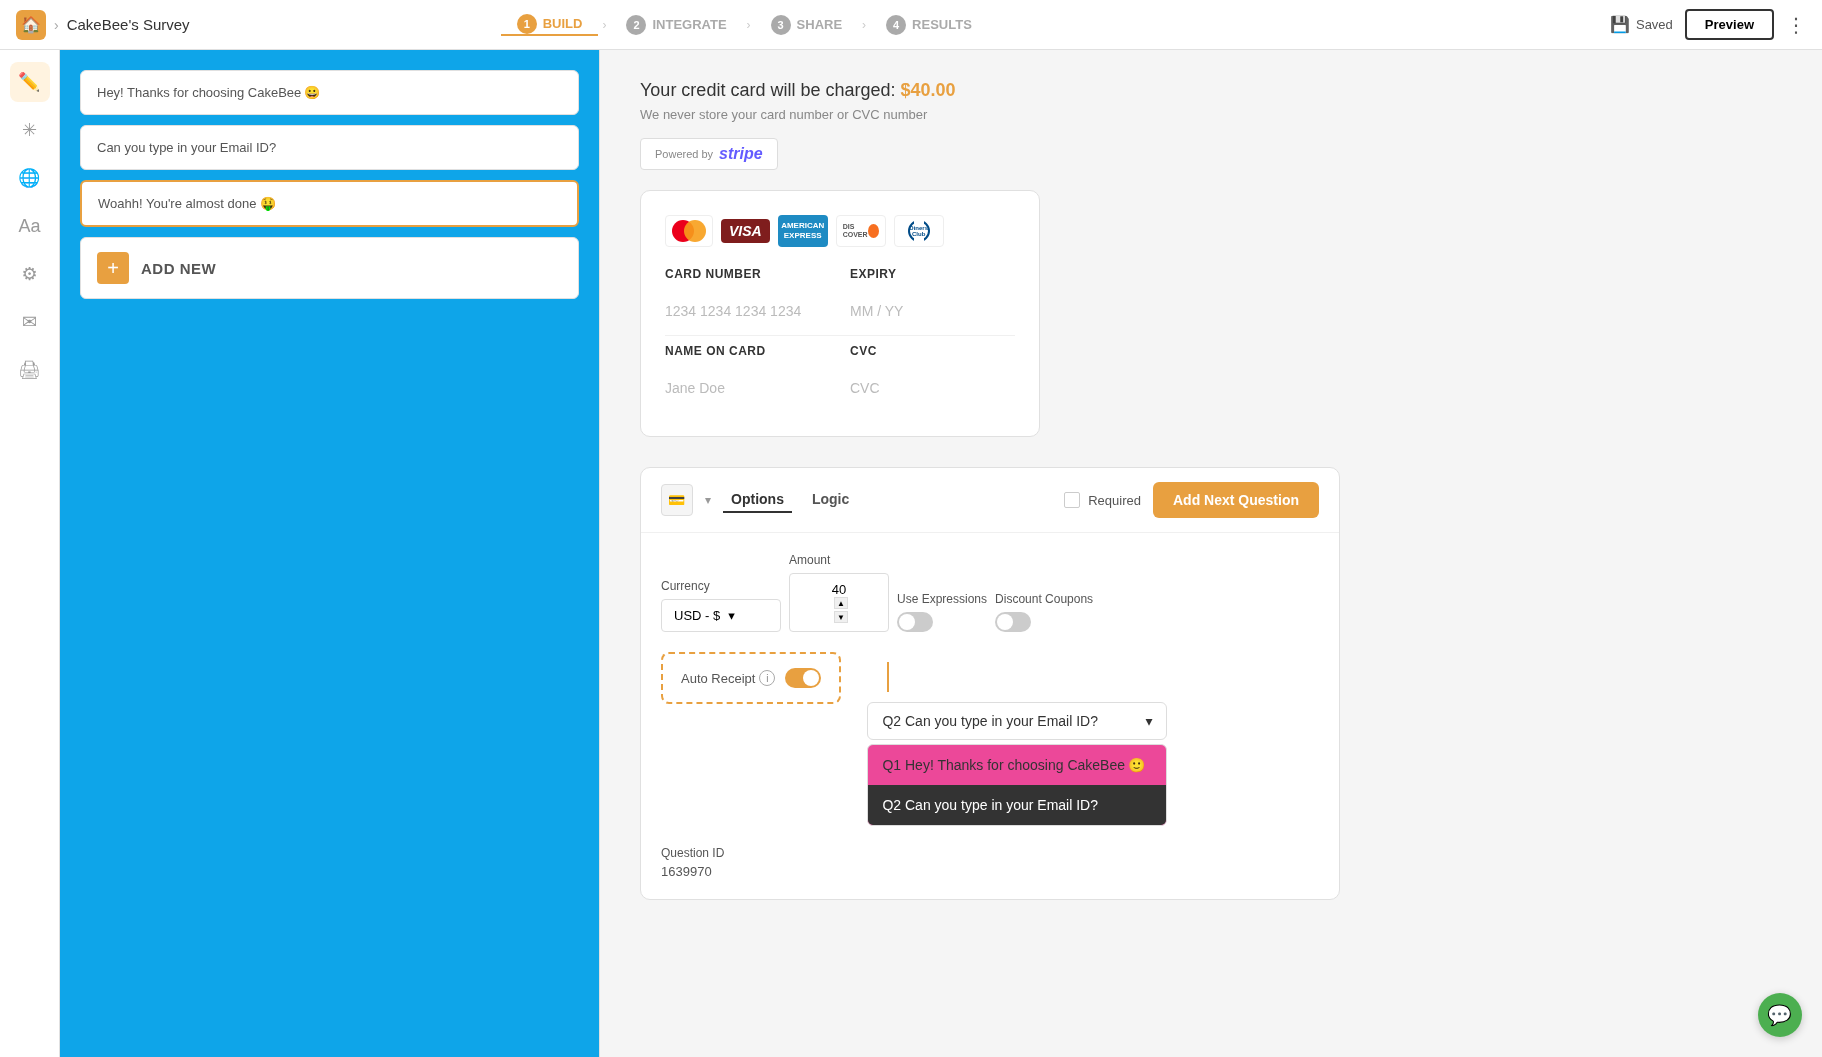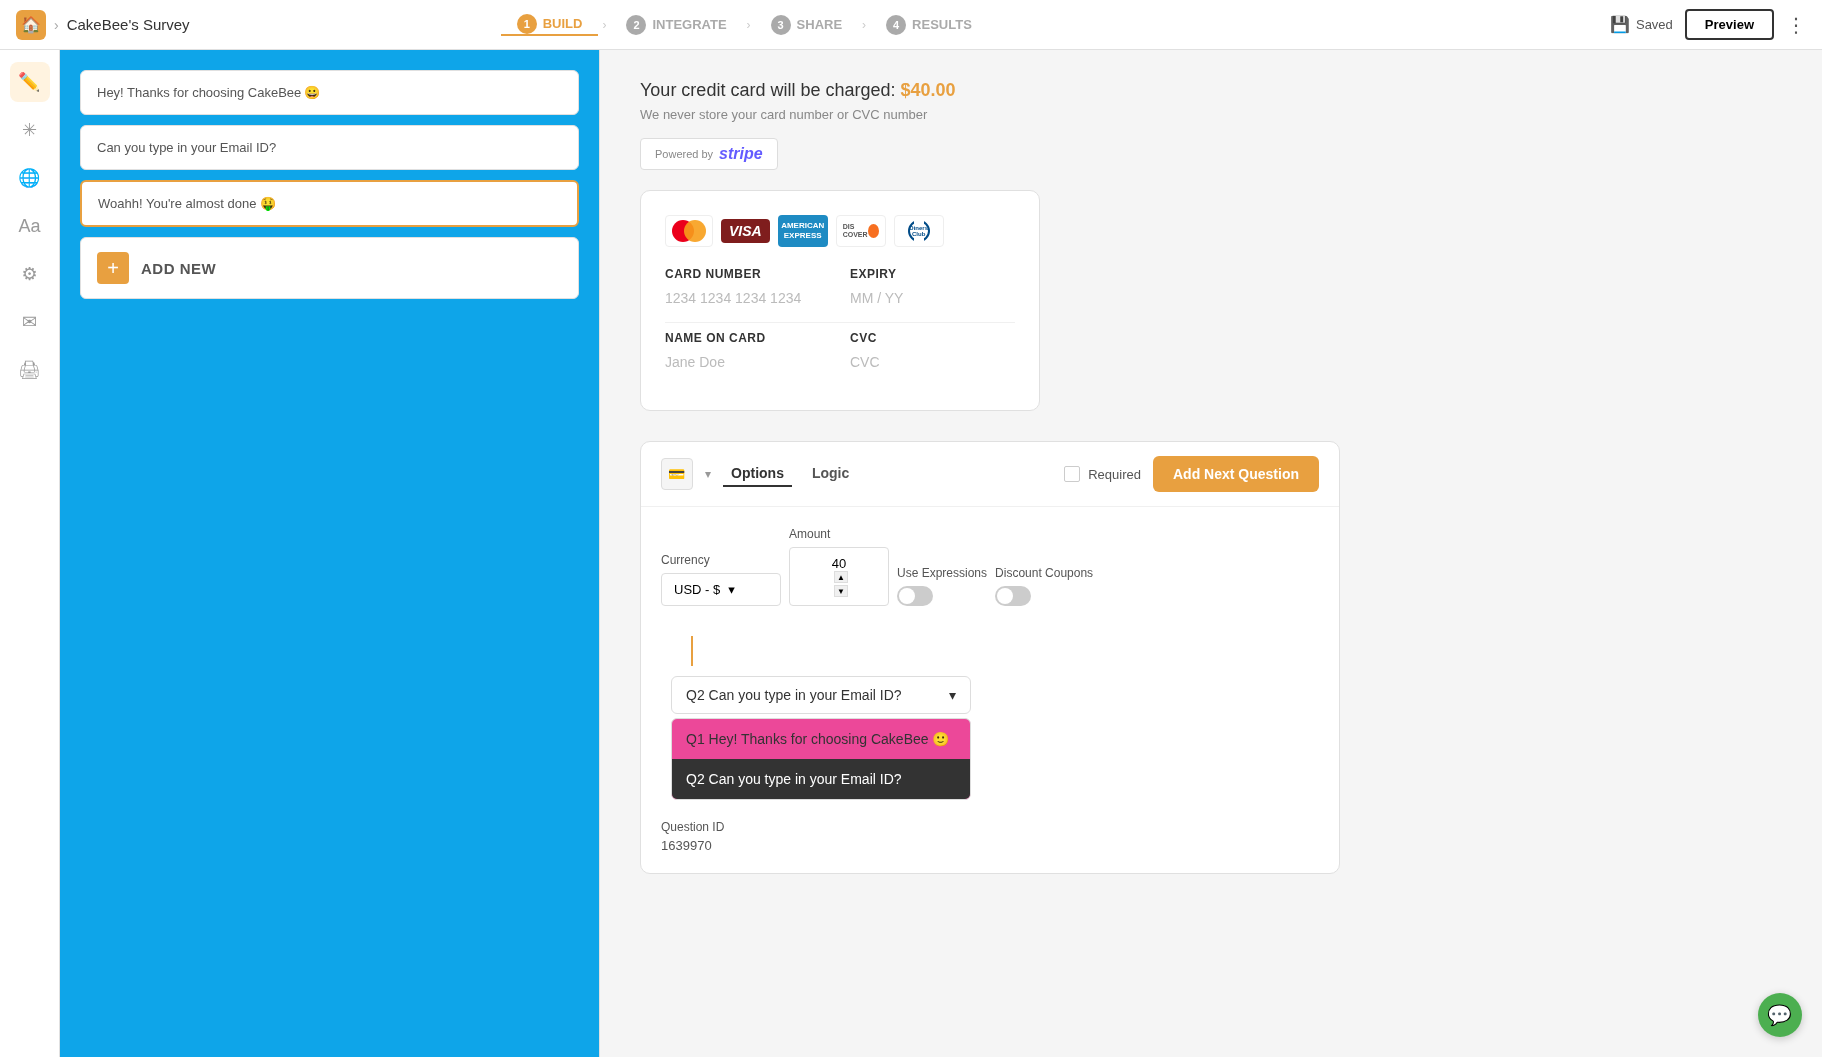--- a/index.html
+++ b/index.html
@@ -65,21 +65,21 @@
       padding: 6px 14px; display: inline-flex; align-items: center; gap: 6px;
       font-size: 12px; color: #555; margin-bottom: 20px; }
     .stripe-text { font-size: 11px; color: #888; }
     .stripe-logo { font-weight: 900; font-size: 16px; color: #635bff; font-style: italic; }
 
     
     .card-form { background: #fff; border: 1px solid #e0e0e0; border-radius: 10px;
       padding: 24px; max-width: 400px; margin-bottom: 30px; }
     .card-logos { display: flex; align-items: center; gap: 8px; margin-bottom: 20px; }
     .field-row { display: grid; grid-template-columns: 1fr 1fr; gap: 20px; margin-bottom: 16px; }
-    .field-group { display: flex; flex-direction: column; gap: 9px; }
+    .field-group { display: flex; flex-direction: column; gap: 22px; }
     .field-label { font-size: 12px; font-weight: 700; color: #333; letter-spacing: 0.5px; }
     .field-value { font-size: 14px; color: #bbb; }
 
     
     .options-panel { background: #fff; border: 1px solid #e0e0e0; border-radius: 10px;
       padding: 0; max-width: 700px; }
     .options-header { display: flex; align-items: center; padding: 14px 20px;
       border-bottom: 1px solid #f0f0f0; gap: 12px; }
     .options-icon { width: 32px; height: 32px; background: #f5f5f5; border: 1px solid #ddd;
       border-radius: 4px; display: flex; align-items: center; justify-content: center;
@@ -330,20 +330,29 @@
             <div class="option-label">Discount Coupons</div>
             <div class="toggle-group">
               <div class="toggle off">
                 <div class="toggle-knob"></div>
               </div>
             </div>
           </div>
         </div>
 
         <div class="auto-receipt-area">
+          <div class="auto-receipt-box">
+            <div class="auto-receipt-label">
+              <span>Auto Receipt</span>
+              <div class="info-icon">i</div>
+            </div>
+            <div class="toggle toggle-on">
+              <div class="toggle-knob"></div>
+            </div>
+          </div>
           <div style="display:flex;flex-direction:column;align-items:flex-start;margin-left:10px;margin-top:10px;">
 
             <div style="width:2px;height:30px;background:#e8a040;margin-left:20px;"></div>
             <div class="select-dropdown">
               <span>Q2 Can you type in your Email ID?</span>
               <span>▾</span>
             </div>
 
             <div class="dropdown-menu">
               <div class="dropdown-item">Q1 Hey! Thanks for choosing CakeBee 🙂</div>

